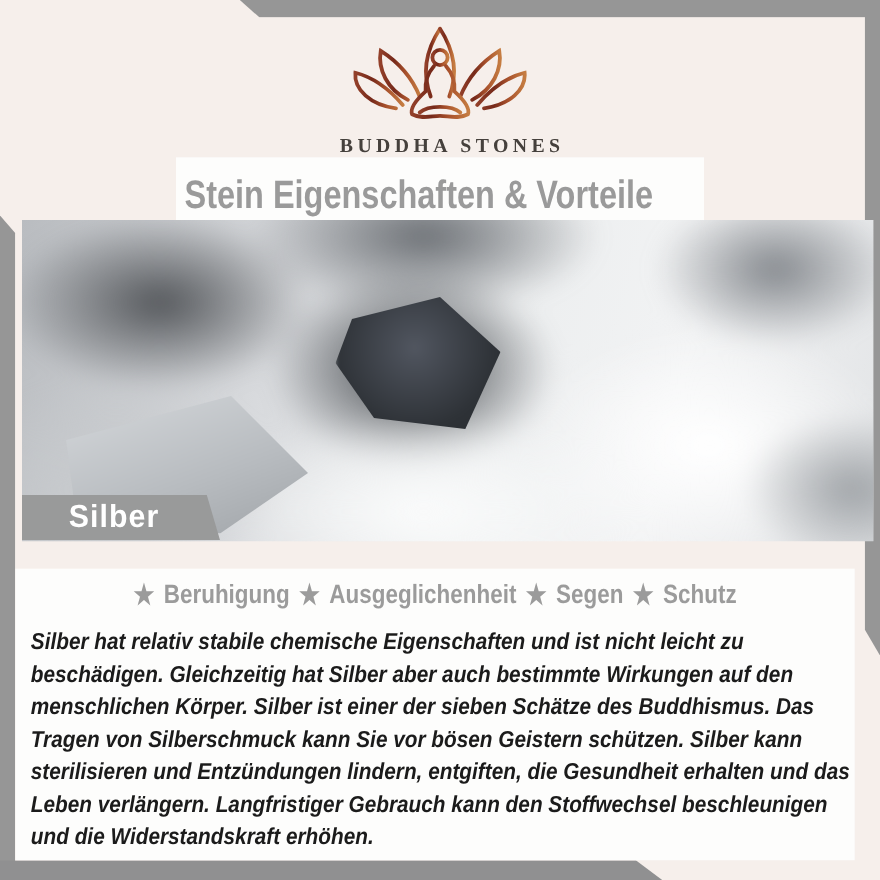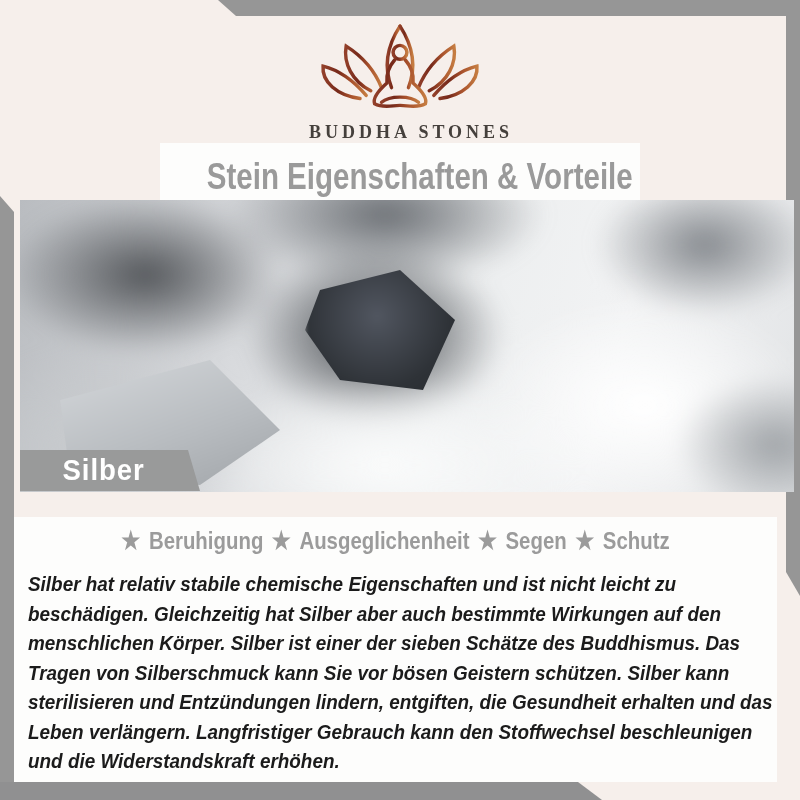--- a/index.html
+++ b/index.html
@@ -21,21 +21,21 @@
   
   .logo-wrap{position:absolute;left:0;top:20px;width:800px;text-align:center;}
   .logo-svg{display:block;margin:0 auto;}
   .brand-name{
     margin-top:2px;font-family:"Liberation Serif",serif;font-size:18px;
     letter-spacing:4px;color:#45403c;font-weight:600;padding-left:22px;
   }
   
   .banner{
     position:absolute;left:160px;top:143px;width:480px;height:67px;
-    background:#fdfdfc;display:flex;align-items:center;justify-content:flex-start;
+    background:#fdfdfc;display:flex;align-items:center;justify-content:flex-end;
   }
   .banner-title{
     font-size:36px;font-weight:bold;color:#9a9a9a;white-space:nowrap;
     transform:scaleX(.82);transform-origin:center;letter-spacing:0px;
   }
   
   .photo{
     position:absolute;left:20px;top:200px;width:774px;height:292px;
     overflow:hidden;background:linear-gradient(105deg,#b9bcc0 0%,#d8dadd 30%,#eceeef 55%,#f2f3f4 75%,#e2e4e6 100%);
   }

